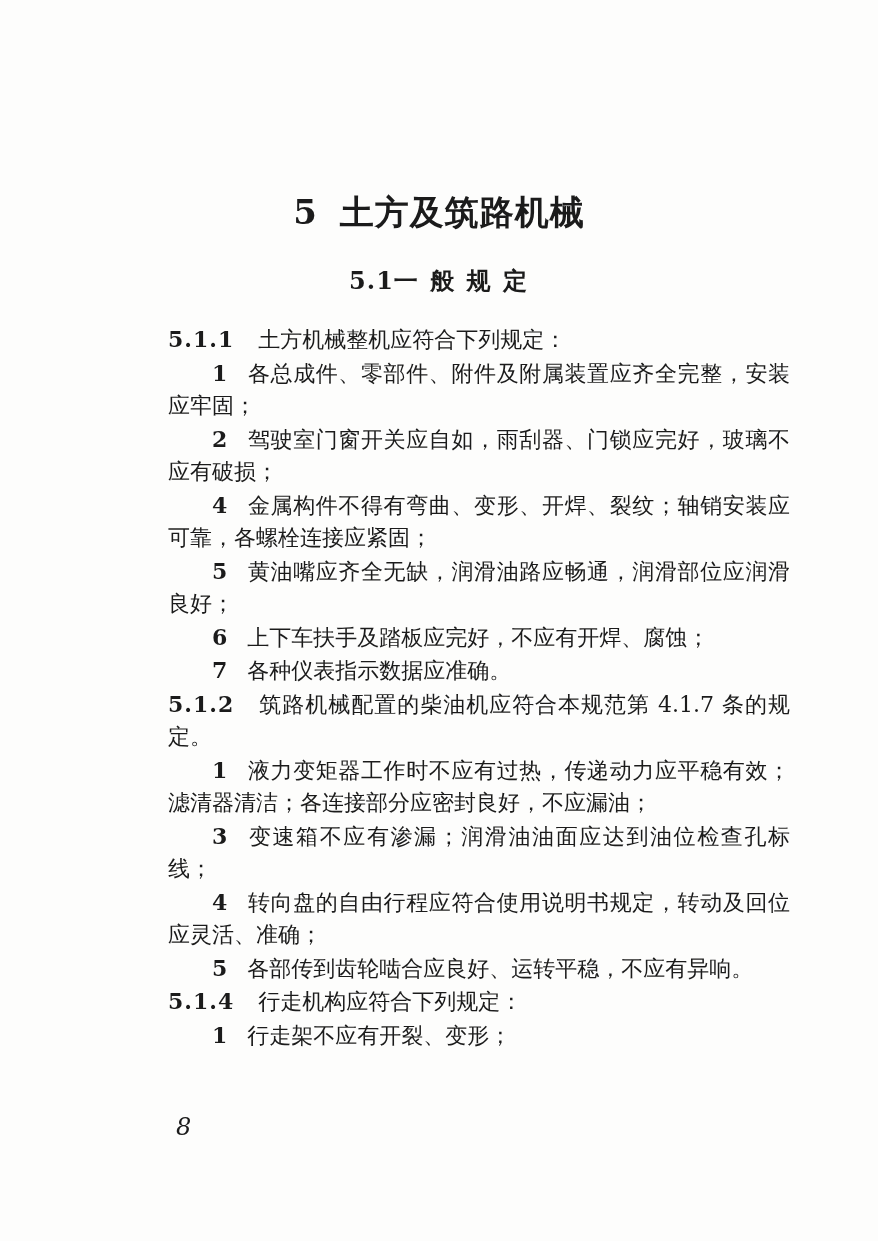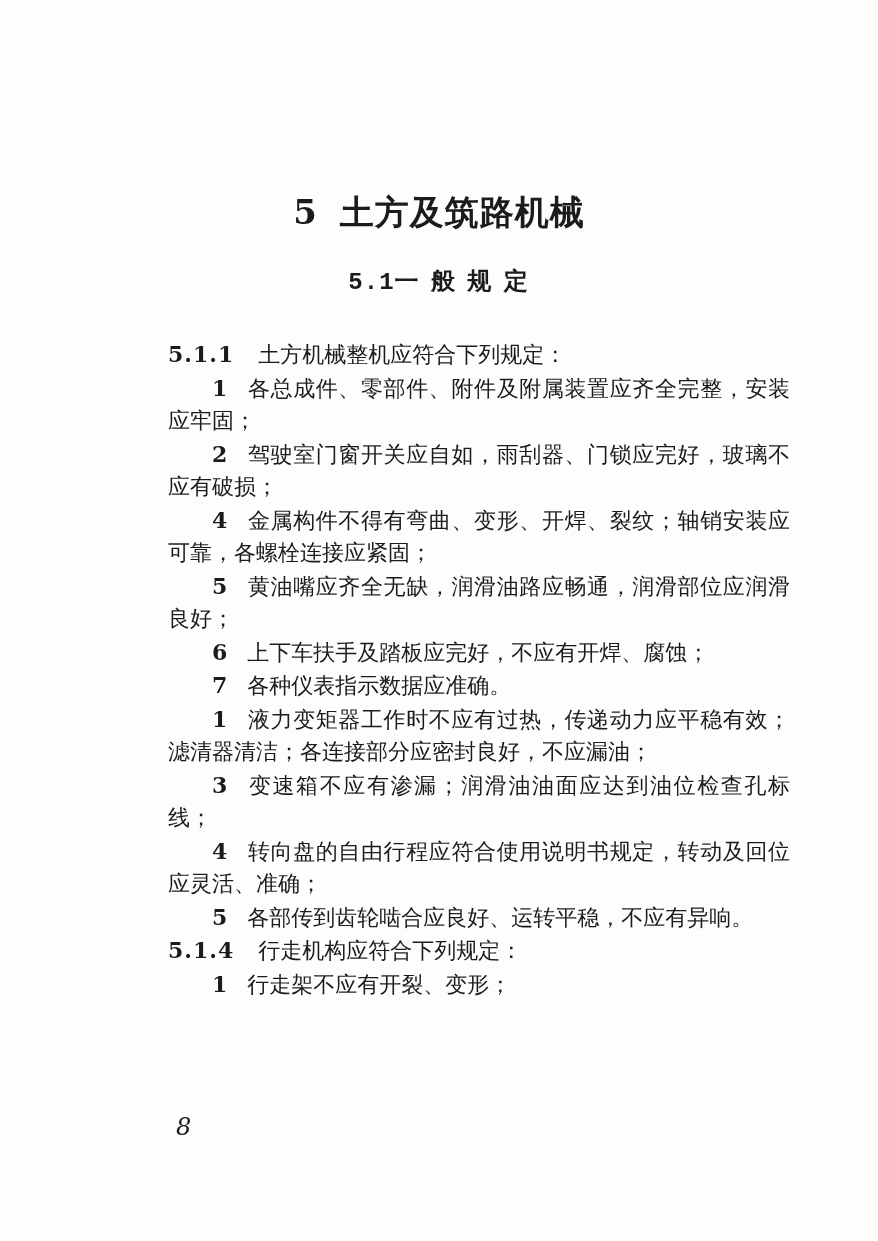--- a/index.html
+++ b/index.html
@@ -39,25 +39,25 @@
   .section-heading {
     position: absolute;
     left: 0; top: 266px;
     width: 100%;
     text-align: center;
     font-weight: bold;
     font-size: 24px;
     line-height: 30px;
     white-space: nowrap;
   }
-  .section-heading .sec-num { letter-spacing: 1px; font-family: Liberation Mono, monospace; }
+  .section-heading .sec-num { letter-spacing: 1px; }
   .section-heading .sec-title { letter-spacing: 2px; }
   .paragraphs {
     position: absolute;
-    left: 0; top: 338px;
+    left: 0; top: 323px;
     width: 622px;
     font-size: 22px;
     line-height: 32.5px;
     text-align: justify;
   }
   .paragraphs p { margin: 0; }
   p.clause { text-indent: 0; }
   p.item { text-indent: 44px; }
   .num {
     font-weight: bold;
@@ -96,20 +96,21 @@
 
 
   <p class="item"><span class="num">4</span><span class="txt">金属构件不得有弯曲、变形、开焊、裂纹；轴销安装应可靠，各螺栓连接应紧固；</span></p>
 
   <p class="item"><span class="num">5</span><span class="txt">黄油嘴应齐全无缺，润滑油路应畅通，润滑部位应润滑良好；</span></p>
 
   <p class="item"><span class="num">6</span><span class="txt">上下车扶手及踏板应完好，不应有开焊、腐蚀；</span></p>
 
   <p class="item"><span class="num">7</span><span class="txt">各种仪表指示数据应准确。</span></p>
 
+  <p class="clause"><span class="num">5.1.2</span><span class="txt">筑路机械配置的柴油机应符合本规范第 4.1.7 条的规定。</span></p>
 
 
   <p class="item"><span class="num">1</span><span class="txt">液力变矩器工作时不应有过热，传递动力应平稳有效；滤清器清洁；各连接部分应密封良好，不应漏油；</span></p>
 
 
   <p class="item"><span class="num">3</span><span class="txt">变速箱不应有渗漏；润滑油油面应达到油位检查孔标线；</span></p>
 
   <p class="item"><span class="num">4</span><span class="txt">转向盘的自由行程应符合使用说明书规定，转动及回位应灵活、准确；</span></p>
 
   <p class="item"><span class="num">5</span><span class="txt">各部传到齿轮啮合应良好、运转平稳，不应有异响。</span></p>

